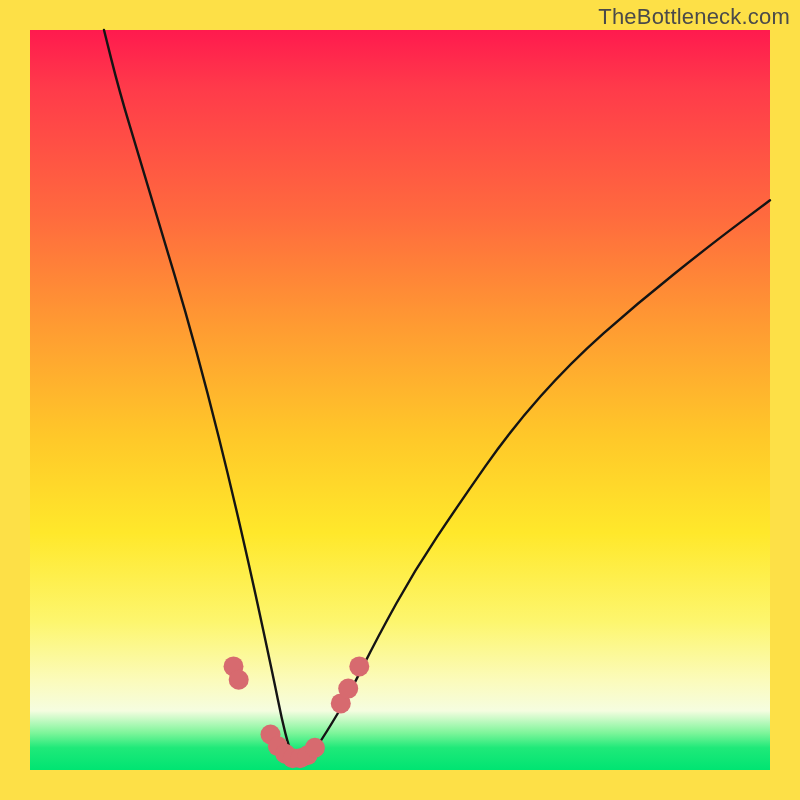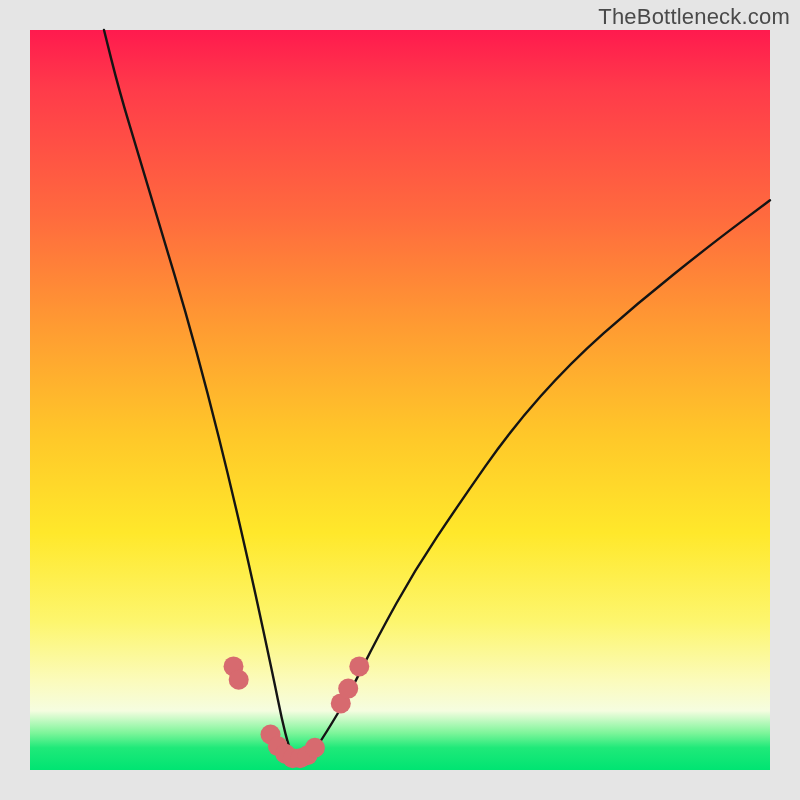--- a/index.html
+++ b/index.html
@@ -10,21 +10,21 @@
     background: #000;
     overflow: hidden;
     font-family: Arial, Helvetica, sans-serif;
   }
   .frame {
     position: absolute;
     top: 0;
     left: 0;
     width: 800px;
     height: 800px;
-    background: #e5e5e5;
+    background: #fde047;
   }
   .plot {
     position: absolute;
     top: 30px;
     left: 30px;
     width: 740px;
     height: 740px;
     
     background: linear-gradient(
       to bottom,

